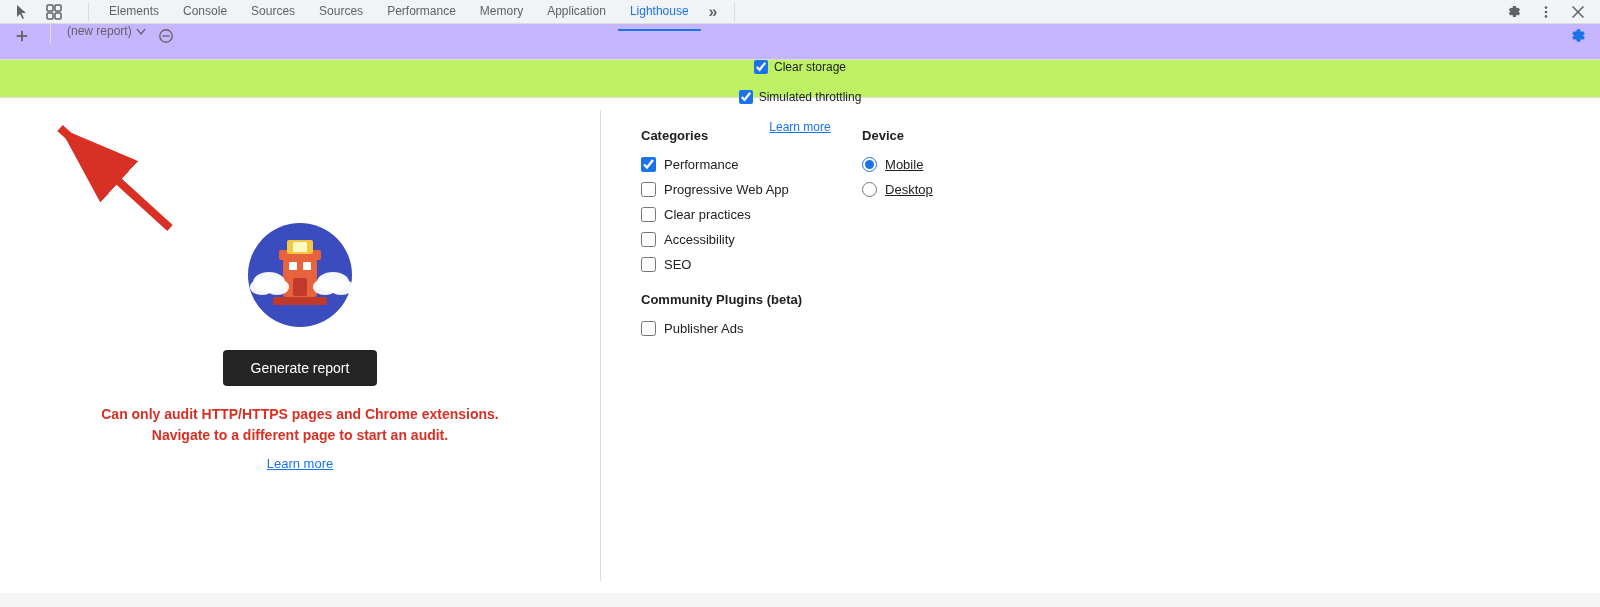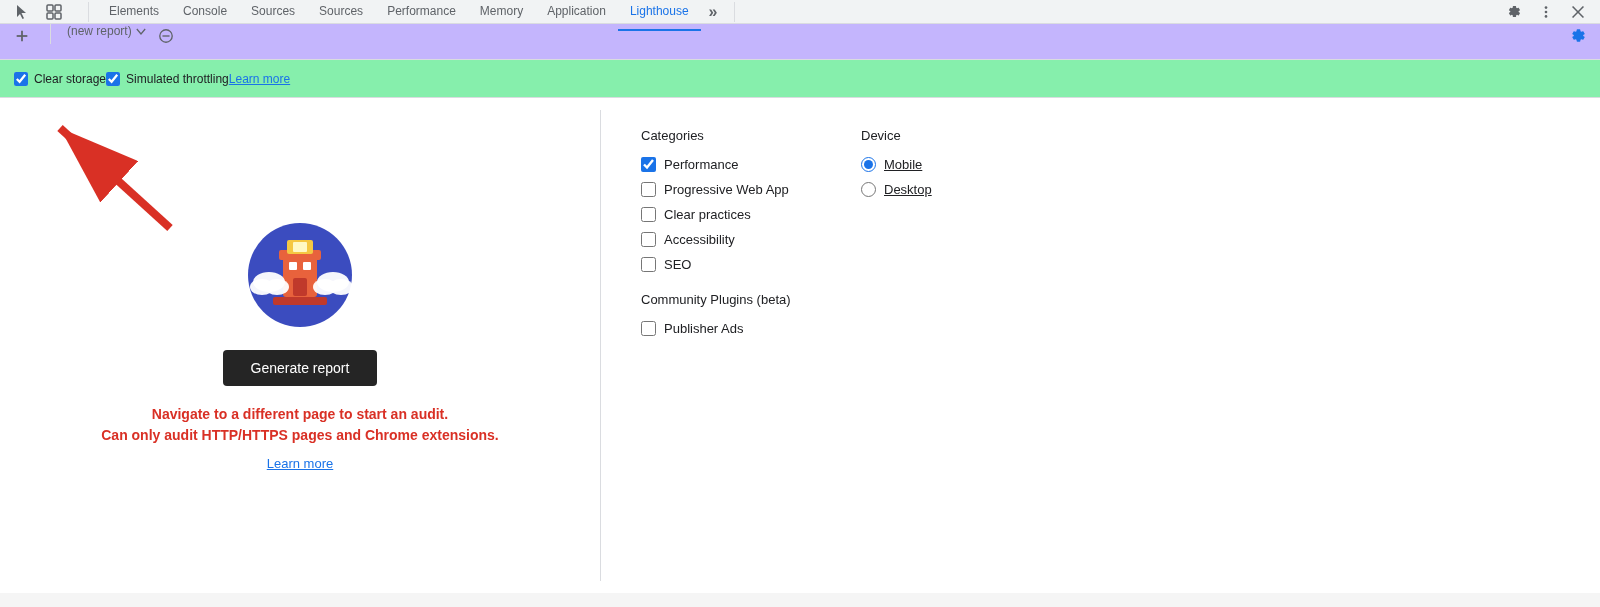--- a/index.html
+++ b/index.html
@@ -107,24 +107,26 @@
     .toolbar-gear {
       display: flex; align-items: center; justify-content: center;
       width: 24px; height: 24px;
       cursor: pointer; color: #5f6368;
     }
 
     
     .options-bar {
       display: flex;
       align-items: center;
-      background: #86efac;
+      background: #bef264;
       border-bottom: 1px solid #dadce0;
       height: 38px;
       padding: 0 14px;
+      gap: 16px;
+      flex-direction: column;
     }
     .checkbox-label {
       display: flex; align-items: center; gap: 6px;
       font-size: 12px;
       cursor: pointer;
     }
     .checkbox-label input[type="checkbox"] {
       width: 14px; height: 14px;
       accent-color: #1a73e8;
       cursor: pointer;
@@ -212,21 +214,21 @@
       flex: 1;
       padding: 30px 40px;
       display: flex;
       gap: 60px;
     }
 
     .categories-section, .device-section { min-width: 160px; }
 
     .section-title {
       font-size: 13px;
-      font-weight: 400;
+      font-weight: 700;
       color: #202124;
       margin-bottom: 14px;
     }
 
     .checkbox-row {
       display: flex; align-items: center; gap: 8px;
       margin-bottom: 10px;
       font-size: 13px;
     }
     .checkbox-row input[type="checkbox"] {
@@ -417,22 +419,22 @@
         <ellipse cx="80" cy="67" rx="12" ry="8" fill="white" opacity="0.95"></ellipse>
         <ellipse cx="96" cy="67" rx="12" ry="8" fill="white" opacity="0.95"></ellipse>
 
         <rect x="28" y="77" width="54" height="8" rx="2" fill="#c0392b"></rect>
       </svg>
     </div>
 
     <button class="generate-btn">Generate report</button>
 
     <div class="error-text">
+      <div>Can only audit HTTP/HTTPS pages and Chrome extensions.</div>
       <div>Navigate to a different page to start an audit.</div>
-      <div>Can only audit HTTP/HTTPS pages and Chrome extensions.</div>
     </div>
 
 
     <a class="learn-more-main" href="#">Learn more</a>
   </div>
 
   <div class="panel-sep"></div>
 
   <div class="right-panel">
 

